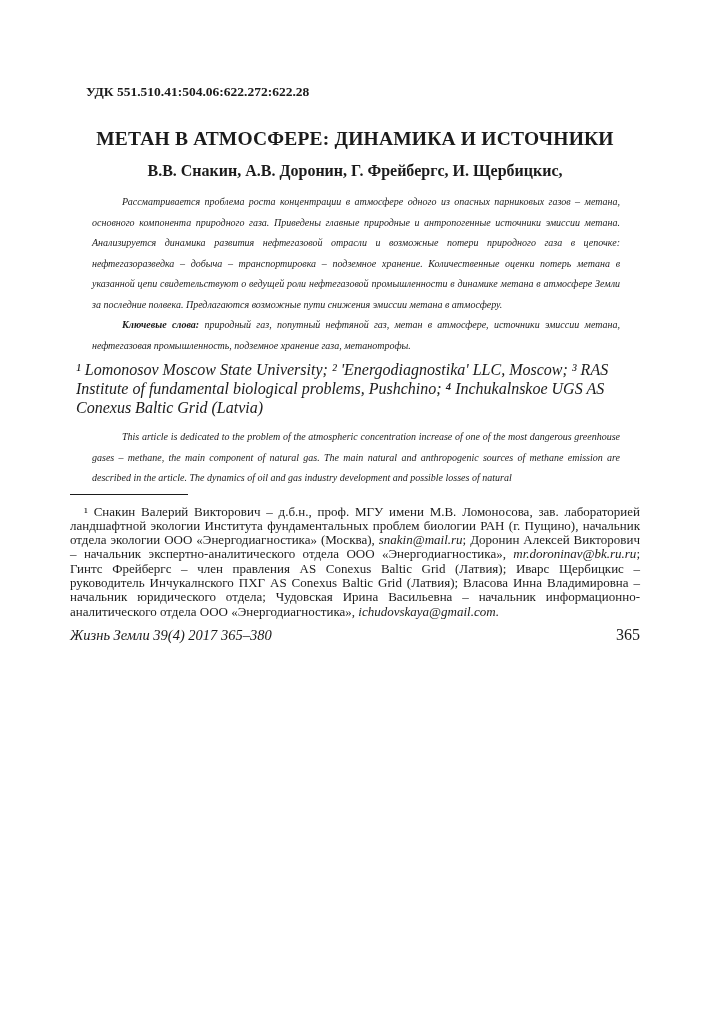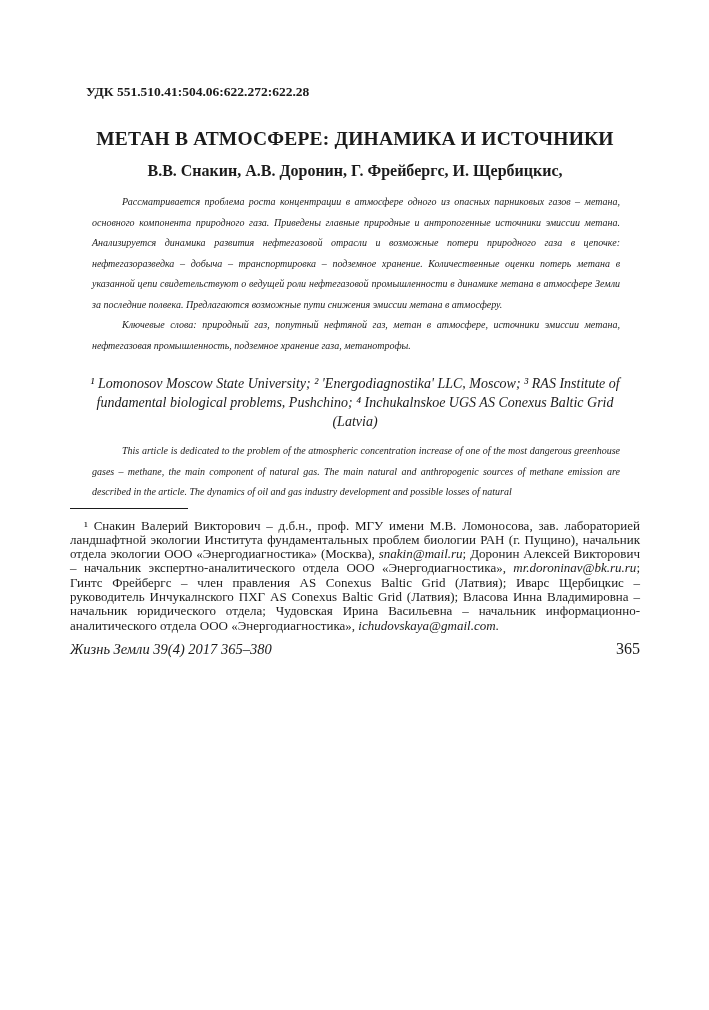--- a/index.html
+++ b/index.html
@@ -25,25 +25,25 @@
   .udc { margin:84px 16px 0; font-size:13.5px; font-weight:bold; }
 
   .title-ru { margin:28px 0 0; text-align:center; font-size:19.5px; font-weight:bold; letter-spacing:0.2px; }
   .authors-ru { margin:10px 0 0; text-align:center; font-size:16px; font-weight:bold; line-height:22px; }
 
   .abstract-ru, .abstract-en {
     margin:10px 20px 0 22px; font-style:italic; font-size:10px; line-height:20.5px;
     text-align:justify; text-indent:30px;
   }
   .keywords { margin-top:0; }
-  .kw-label { font-weight:normal;margin-top:48px; }
+  .kw-label { font-weight:bold;margin-top:48px; }
 
   .title-en { margin:24px 0 0; text-align:center; font-size:15.5px; font-weight:bold; letter-spacing:0.2px; }
   .authors-en { margin:8px 0 0; text-align:center; font-style:italic; font-size:13.5px; }
-  .affil-en { margin:18px 6px 0; text-align:center; font-style:italic; font-size:14px; line-height:19px; }
+  .affil-en { margin:4px 6px 0; font-style:italic; font-size:16px; line-height:19px; }
 
   .footnote-rule { width:118px; border-top:1px solid var(--ink); margin-top:5px; }
   .footnote {
     margin:10px 0 0; font-size:13px; line-height:14.3px;
     text-align:justify; text-indent:14px;
   }
   .footnote .it { font-style:italic; }
 
   .footer { display:flex; justify-content:space-between; align-items:baseline; margin-top:7px; }
   .journal { font-style:italic; font-size:14.5px; }

